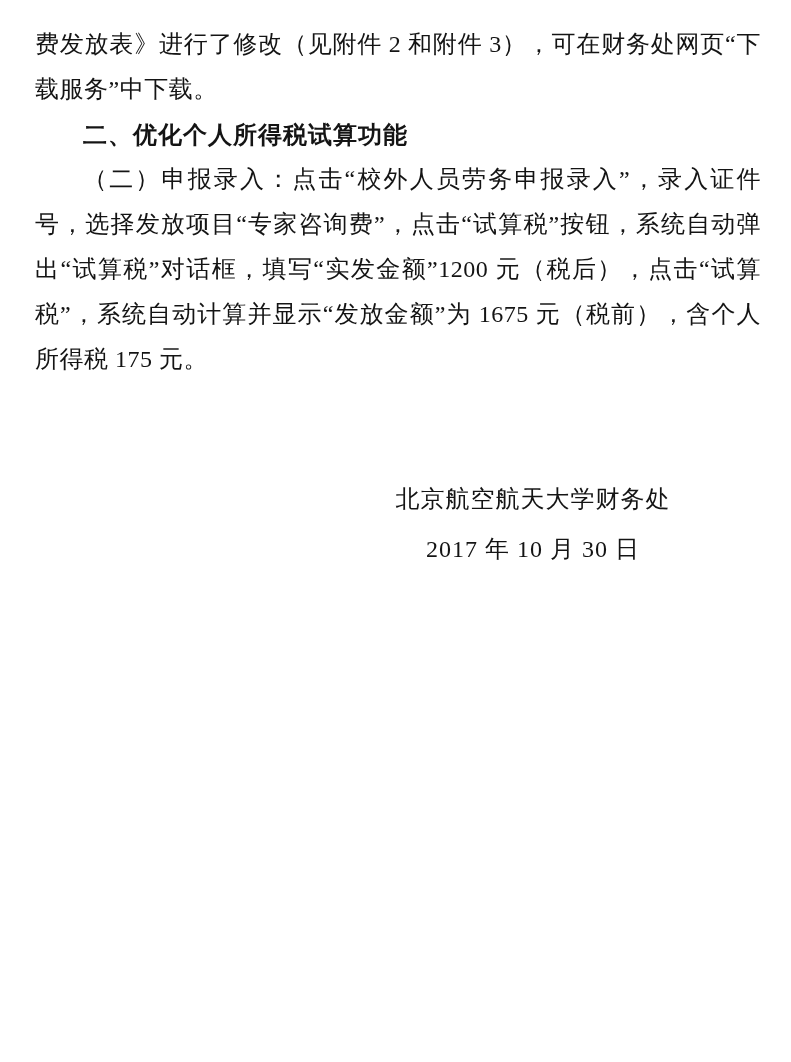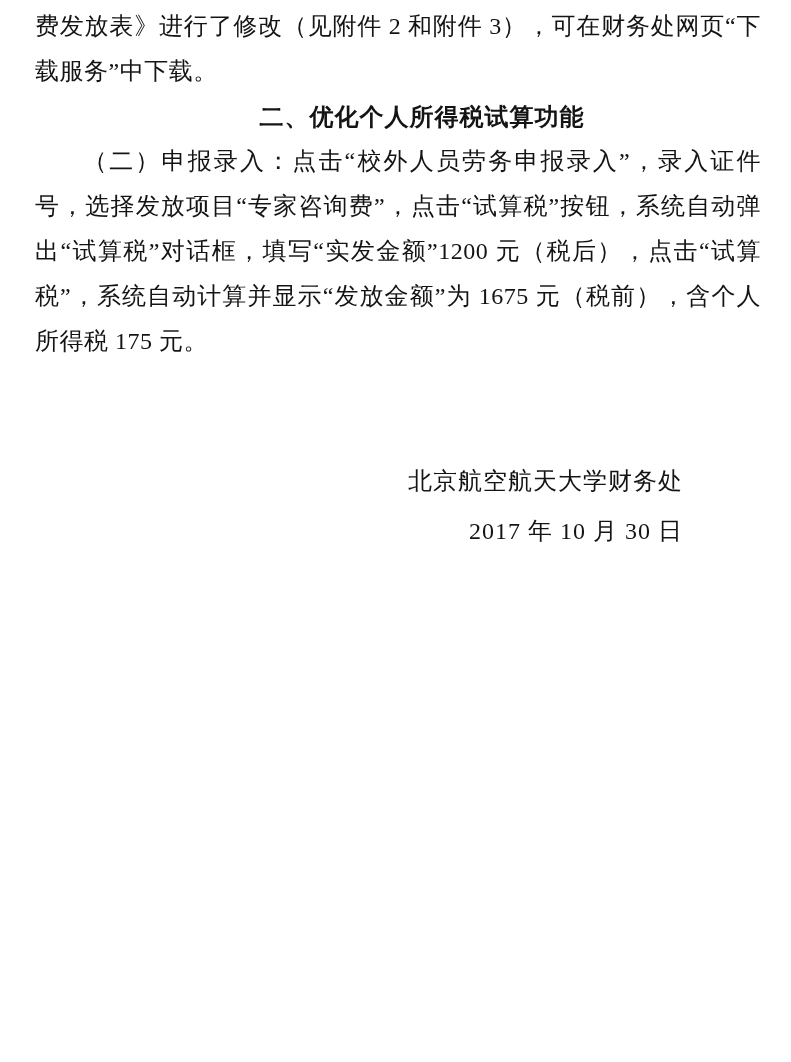--- a/index.html
+++ b/index.html
@@ -6,21 +6,21 @@
     margin: 0;
     padding: 0;
     background: #ffffff;
   }
   .page {
     position: relative;
     box-sizing: border-box;
     width: 791px;
     height: 1062px;
     background: #ffffff;
-    padding: 4px 30px 0 35px;
+    padding: 22px 30px 0 35px;
     font-family: "Liberation Serif", "DejaVu Serif", serif;
     color: #141414;
     overflow: hidden;
   }
   .para {
     margin: 0;
     font-size: 24px;
     line-height: 45px;
     text-align: justify;
     letter-spacing: 0.5px;
@@ -29,28 +29,27 @@
     text-indent: 2em;
   }
   .heading {
     margin: 0;
     font-size: 24px;
     line-height: 45px;
     font-family: "Liberation Sans", "DejaVu Sans", sans-serif;
     font-weight: bold;
     text-indent: 2em;
     letter-spacing: 1px;
-    text-align: center;
   }
   .signature-block {
     margin-top: 92px;
     margin-left: auto;
     margin-right: 78px;
     width: 300px;
-    text-align: right;
+    text-align: center;
   }
   .sig-line {
     margin: 0;
     font-size: 24px;
     line-height: 50px;
     letter-spacing: 1px;
     white-space: nowrap;
   }
 </style>
 </head>

